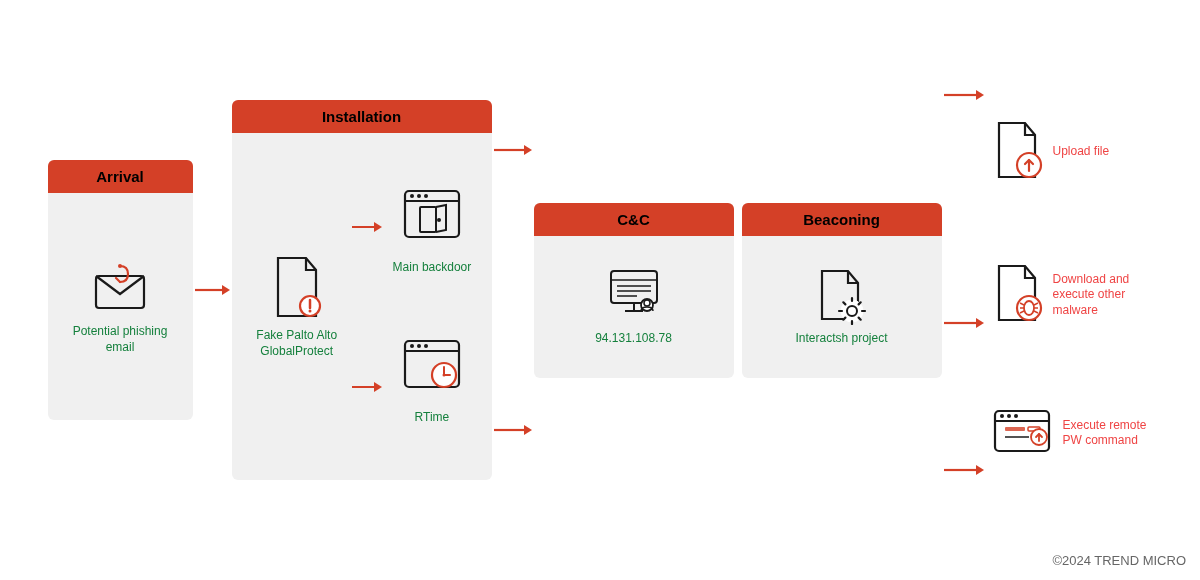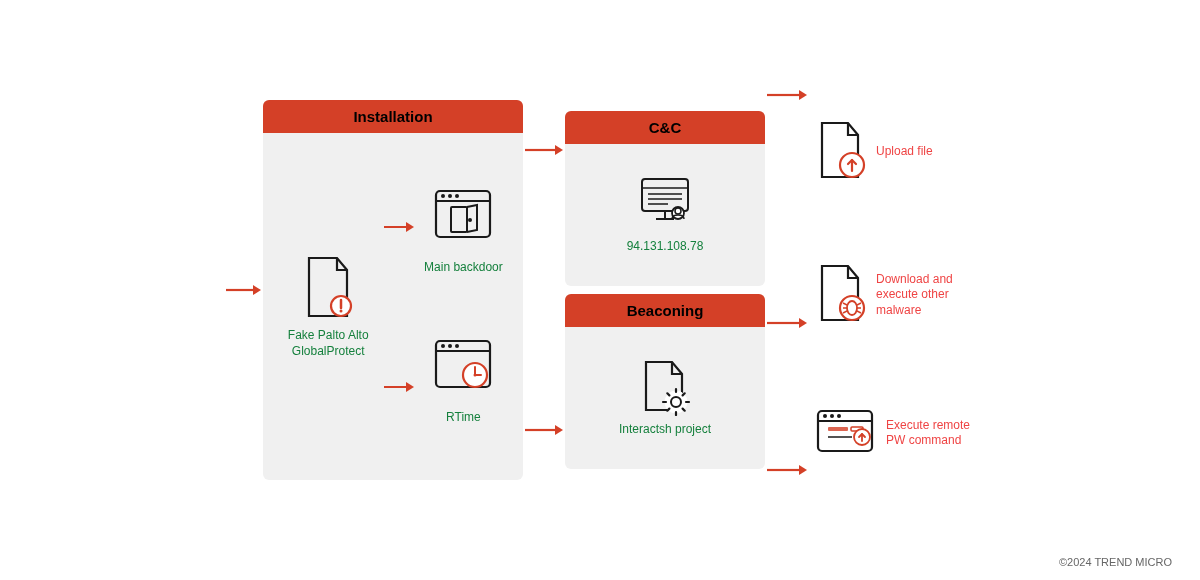--- a/index.html
+++ b/index.html
@@ -135,45 +135,63 @@
     
     .icon-svg {
       width: 60px;
       height: 60px;
     }
 
     
     .copyright {
       position: absolute;
       bottom: 12px;
-      right: 28px;
-      font-size: 11px;
+      right: 14px;
+      font-size: 13px;
       color: #666;
     }
 
     
     .install-item {
       display: flex;
       flex-direction: column;
       align-items: center;
       gap: 18px;
     }
 
     
     .cc-beaconing-wrapper {
       display: flex;
-      flex-direction: column;
+      flex-direction: row;
       gap: 8px;
     }
   </style>
 </head>
 <body>
 
 <div class="diagram-container">
 
+  <div class="panel arrival-panel">
+    <div class="panel-header">Arrival</div>
+    <div class="panel-body">
+      <div class="icon-wrap">
+
+        <svg class="icon-svg" viewBox="0 0 60 60">
+
+          <rect x="6" y="18" width="48" height="32" rx="3" fill="none" stroke="#1a1a1a" stroke-width="2.2"></rect>
+          <polyline points="6,18 30,36 54,18" fill="none" stroke="#1a1a1a" stroke-width="2.2"></polyline>
+
+          <path d="M30,8 Q38,8 38,16 Q38,24 30,24" fill="none" stroke="#d44027" stroke-width="2.2" stroke-linecap="round"></path>
+          <path d="M30,24 L26,20" fill="none" stroke="#d44027" stroke-width="2.2" stroke-linecap="round"></path>
+          <circle cx="30" cy="8" r="2" fill="#d44027"></circle>
+        </svg>
+        <span class="icon-label">Potential phishing email</span>
+      </div>
+    </div>
+  </div>
 
   <div class="arrow" style="width:35px; margin: 0 2px;">
     <svg width="35" height="20" viewBox="0 0 35 20">
       <line x1="0" y1="10" x2="27" y2="10" stroke="#d44027" stroke-width="2.2"></line>
       <polygon points="27,5 35,10 27,15" fill="#d44027"></polygon>
     </svg>
   </div>
 
   <div class="panel installation-panel">
     <div class="panel-header">Installation</div>

